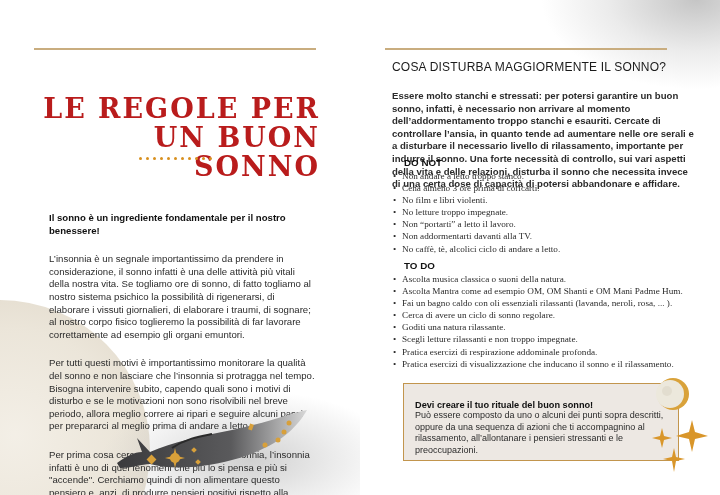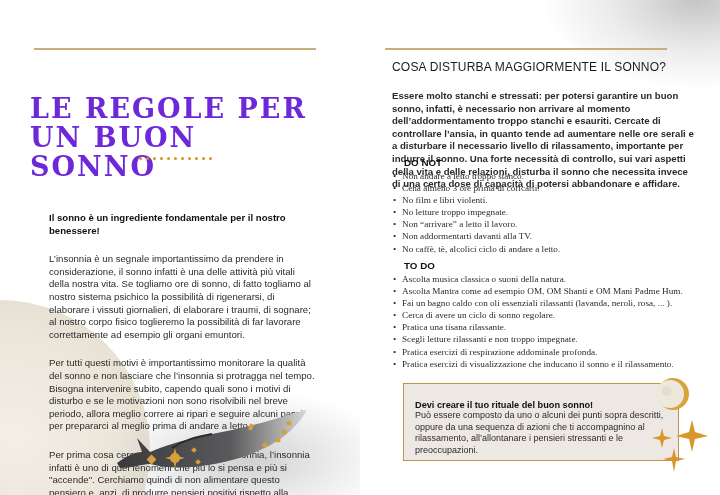--- a/index.html
+++ b/index.html
@@ -10,21 +10,21 @@
   
   .moon-bg{position:absolute;left:-150px;top:300px;width:300px;height:300px;border-radius:50%;
     background:radial-gradient(circle at 55% 45%, #f1ece2 0%, #e8e1d3 45%, #ddd4c3 70%, #e9e3d8 100%);opacity:.85;}
   .cloud-left{position:absolute;left:100px;top:390px;width:300px;height:140px;
     background:radial-gradient(ellipse at 50% 50%, rgba(170,170,170,.55) 0%, rgba(200,200,200,.35) 40%, rgba(255,255,255,0) 70%);}
   .cloud-right-top{position:absolute;left:180px;top:-60px;width:260px;height:150px;
     background:radial-gradient(ellipse at 60% 40%, rgba(150,150,150,.55) 0%, rgba(190,190,190,.3) 40%, rgba(255,255,255,0) 70%);}
   .rule{position:absolute;height:2px;background:#c9ad7f;}
   .rule-left{left:34px;top:48px;width:282px;}
   .rule-right{left:25px;top:48px;width:282px;}
-  .title{position:absolute;left:30px;top:94px;width:290px;text-align:left;color:#6d28d9;
+  .title{position:absolute;left:30px;top:94px;width:290px;text-align:right;color:#b91c1c;
     font-family:"DejaVu Serif",serif;font-weight:bold;font-size:27px;line-height:29px;letter-spacing:2px;}
   .dots{position:absolute;left:139px;top:157px;display:flex;gap:4px;}
   .dots span{width:3px;height:3px;border-radius:50%;background:#d8901f;display:block;}
   .body-left{position:absolute;left:33px;top:196px;width:300px;font-size:9.6px;line-height:12.6px;color:#2b2b2b;}
   .body-left p{margin:16px;}
   .lead{font-weight:bold;color:#111;}
   .whale{position:absolute;left:112px;top:408px;}
   .h2{position:absolute;left:32px;top:60px;font-weight:normal;font-size:12px;letter-spacing:.2px;color:#1b1b1b;}
   .intro{position:absolute;left:32px;top:90px;width:305px;font-size:9.6px;line-height:12.6px;color:#2b2b2b;margin:0;font-weight:bold;}
   .list-title{position:absolute;left:44px;font-weight:bold;font-size:9.8px;color:#111;}
@@ -103,32 +103,32 @@
 
   <div class="h2">COSA DISTURBA MAGGIORMENTE IL SONNO?</div>
   <p class="intro">Essere molto stanchi e stressati: per potersi garantire un buon sonno, infatti, è necessario non arrivare al momento dell’addormentamento troppo stanchi e esauriti. Cercate di controllare l’ansia, in quanto tende ad aumentare nelle ore serali e a disturbare il necessario livello di rilassamento, importante per indurre il sonno. Una forte necessità di controllo, sui vari aspetti della vita e delle relazioni, disturba il sonno che necessita invece di una certa dose di capacità di potersi abbandonare e affidare.</p>
 
   <div class="list-title" style="top:157px;">DO NOT</div>
   <ul class="list" style="top:170px;">
     <li>Non andare a letto troppo stanco.</li>
     <li>Cena almeno 3 ore prima di coricarti.</li>
     <li>No film e libri violenti.</li>
     <li>No letture troppo impegnate.</li>
-    <li>Non “arrivare” a letto il lavoro.</li>
+    <li>Non “portarti” a letto il lavoro.</li>
     <li>Non addormentarti davanti alla TV.</li>
     <li>No caffè, tè, alcolici ciclo di andare a letto.</li>
   </ul>
 
   <div class="list-title" style="top:260px;">TO DO</div>
   <ul class="list" style="top:273px;">
     <li>Ascolta musica classica o suoni della natura.</li>
     <li>Ascolta Mantra come ad esempio OM, OM Shanti e OM Mani Padme Hum.</li>
     <li>Fai un bagno caldo con oli essenziali rilassanti (lavanda, neroli, rosa, ... ).</li>
     <li>Cerca di avere un ciclo di sonno regolare.</li>
-    <li>Pratica una tisana rilassante.</li>
+    <li>Goditi una natura rilassante.</li>
     <li>Scegli letture rilassanti e non troppo impegnate.</li>
     <li>Pratica esercizi di respirazione addominale profonda.</li>
     <li>Pratica esercizi di visualizzazione che inducano il sonno e il rilassamento.</li>
   </ul>
 
   <div class="box">
     <div class="box-title">Devi creare il tuo rituale del buon sonno!</div>
     <p class="box-text">Può essere composto da uno o alcuni dei punti sopra descritti, oppure da una sequenza di azioni che ti accompagnino al rilassamento, all’allontanare i pensieri stressanti e le preoccupazioni.</p>
   </div>
 

